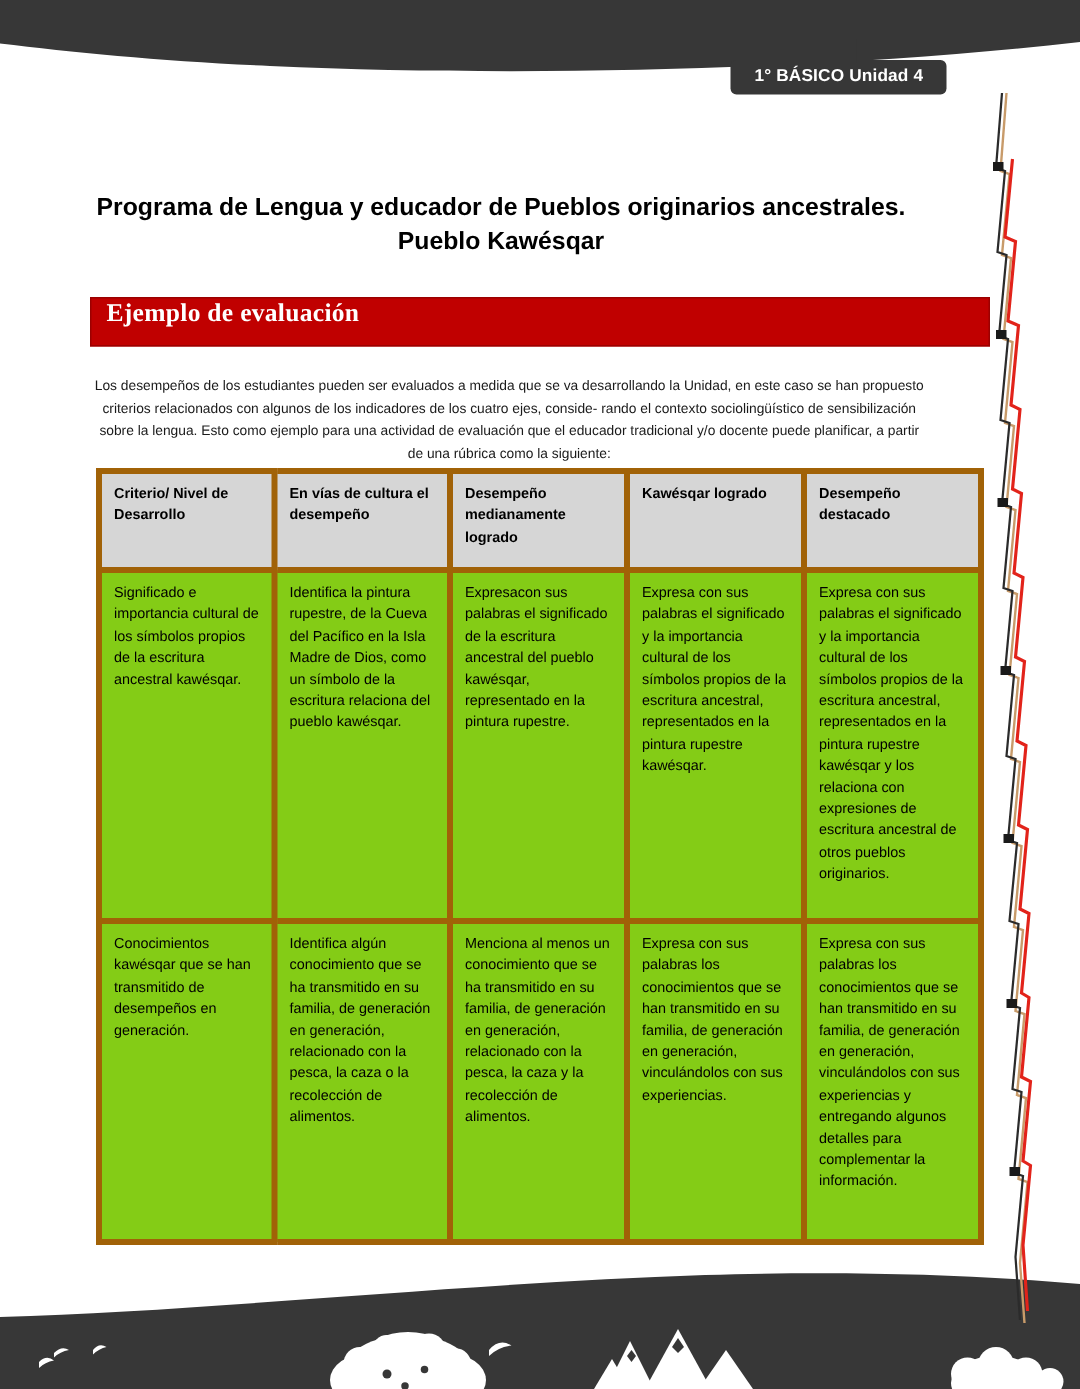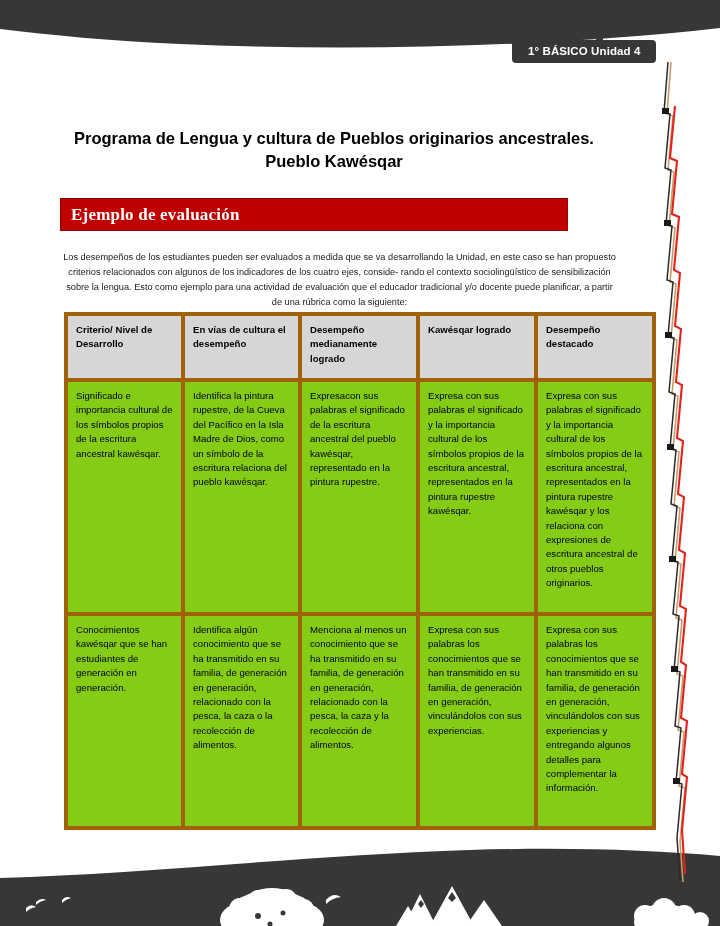--- a/index.html
+++ b/index.html
@@ -25,21 +25,20 @@
     z-index: 1;
   }
   .top-band svg { display: block; }
 
   
   .unit-badge-wrap {
     position: absolute;
     top: 40px;
     left: 487px;
     z-index: 3;
-    margin-left: 25px;
   }
   .unit-badge-connector {
     position: absolute;
     top: -14px;
     left: 84px;
     width: 7px;
     height: 16px;
     background: #373737;
   }
   .unit-badge {
@@ -82,27 +81,27 @@
     font-size: 16.5px;
     font-weight: bold;
     line-height: 1.38;
     color: #000000;
   }
 
   .section-banner {
     position: absolute;
     top: 198px;
     left: 60px;
-    width: 508px;
+    width: 600px;
     height: 33px;
     background: #c00000;
     border: 1px solid #9b0000;
     box-sizing: border-box;
     display: flex;
-    align-items: center;
+    align-items: flex-start;
   }
   .section-banner-label {
     color: #ffffff;
     font-family: "Liberation Serif", serif;
     font-weight: bold;
     font-size: 17px;
     padding-left: 10px;
     letter-spacing: 0.2px;
   }
 
@@ -194,21 +193,21 @@
       <rect x="16" y="604" width="7" height="6"></rect>
       <rect x="18" y="716" width="7" height="6"></rect>
     </g>
 
     <path d="M20 44 L15 96 L22 99 L17 152 L24 155 L19 208 L25 211 L20 264 L26 267 L21 320 L27 323 L22 376 L28 379 L23 432 L29 435 L24 488 L30 491 L25 544 L31 547 L26 600 L31 603 L26 656 L32 659 L27 712 L32 715 L27 768 L30 812" fill="none" stroke="#e2231a" stroke-width="2.1"></path>
   </svg>
 </div>
 
 <div class="content">
 
-  <div class="doc-title">Programa de Lengua y cultura de Pueblos originarios ancestrales. Pueblo Kawésqar</div>
+  <div class="doc-title">Programa de Lengua y educador de Pueblos originarios ancestrales. Pueblo Kawésqar</div>
 
   <div class="section-banner">
     <span class="section-banner-label">Ejemplo de evaluación</span>
   </div>
 
   <div class="intro-paragraph">Los desempeños de los estudiantes pueden ser evaluados a medida que se va desarrollando la Unidad, en este caso se han propuesto criterios relacionados con algunos de los indicadores de los cuatro ejes, conside- rando el contexto sociolingüístico de sensibilización sobre la lengua. Esto como ejemplo para una actividad de evaluación que el educador tradicional y/o docente puede planificar, a partir de una rúbrica como la siguiente:</div>
 
   <table class="rubric-table">
     <colgroup>
       <col class="col-1">
@@ -228,21 +227,21 @@
     </thead>
     <tbody>
       <tr class="row-tall">
         <td>Significado e importancia cultural de los símbolos propios de la escritura ancestral kawésqar.</td>
         <td>Identifica la pintura rupestre, de la Cueva del Pacífico en la Isla Madre de Dios, como un símbolo de la escritura relaciona del pueblo kawésqar.</td>
         <td>Expresacon sus palabras el significado de la escritura ancestral del pueblo kawésqar, representado en la pintura rupestre.</td>
         <td>Expresa con sus palabras el significado y la importancia cultural de los símbolos propios de la escritura ancestral, representados en la pintura rupestre kawésqar.</td>
         <td>Expresa con sus palabras el significado y la importancia cultural de los símbolos propios de la escritura ancestral, representados en la pintura rupestre kawésqar y los relaciona con expresiones de escritura ancestral de otros pueblos originarios.</td>
       </tr>
       <tr class="row-tall2">
-        <td>Conocimientos kawésqar que se han estudiantes de generación en generación.</td>
+        <td>Conocimientos kawésqar que se han transmitido de desempeños en generación.</td>
         <td>Identifica algún conocimiento que se ha transmitido en su familia, de generación en generación, relacionado con la pesca, la caza o la recolección de alimentos.</td>
         <td>Menciona al menos un conocimiento que se ha transmitido en su familia, de generación en generación, relacionado con la pesca, la caza y la recolección de alimentos.</td>
         <td>Expresa con sus palabras los conocimientos que se han transmitido en su familia, de generación en generación, vinculándolos con sus experiencias.</td>
         <td>Expresa con sus palabras los conocimientos que se han transmitido en su familia, de generación en generación, vinculándolos con sus experiencias y entregando algunos detalles para complementar la información.</td>
       </tr>
     </tbody>
   </table>
 
 </div>
 

